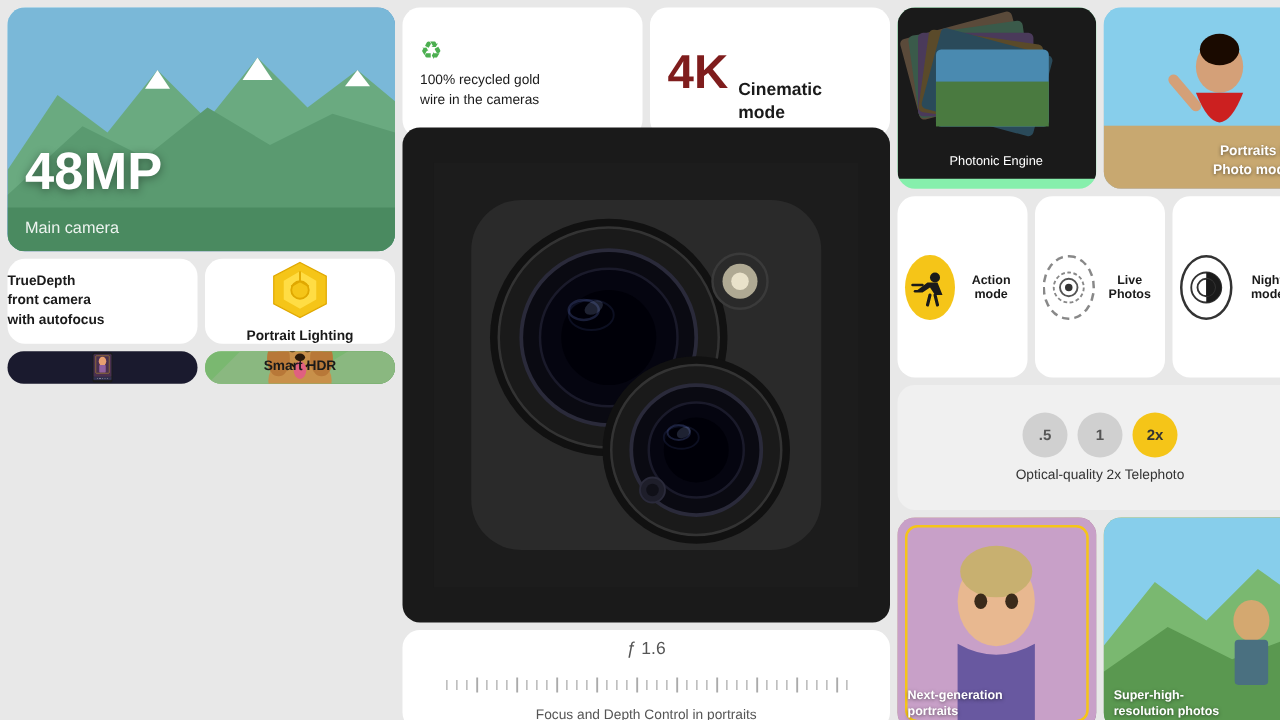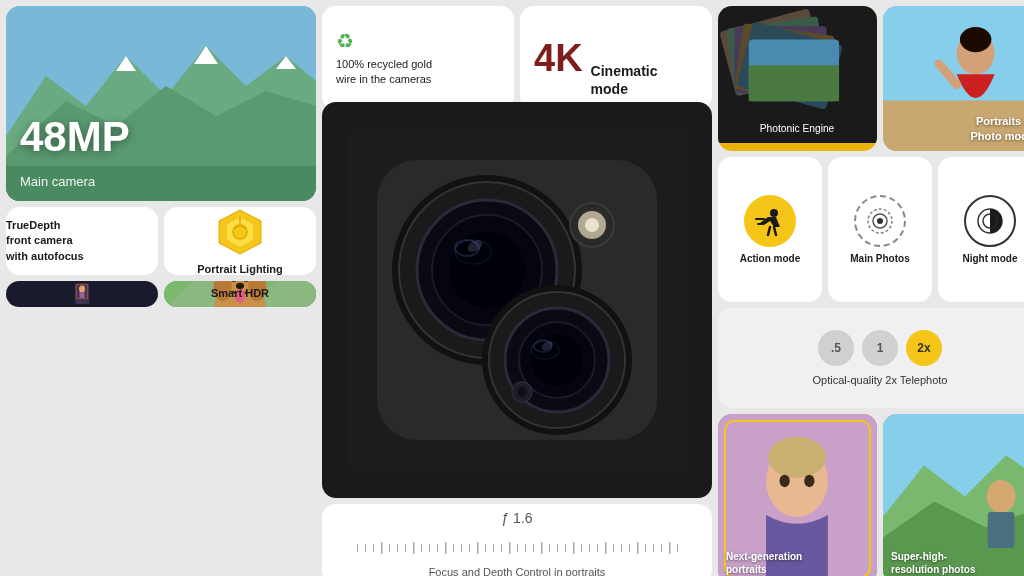--- a/index.html
+++ b/index.html
@@ -234,21 +234,21 @@
       gap: 6px;
     }
 
     .card-photonic {
       display: grid;
       grid-template-columns: 1fr 1fr;
       gap: 6px;
     }
 
     .card-photonic-imgs {
-      background: #eab308;
+      background: #86efac;
       border-radius: 14px;
       overflow: hidden;
       display: flex;
       flex-direction: column;
       align-items: center;
       justify-content: flex-end;
       padding-bottom: 8px;
     }
 
     .card-portraits-photo {
@@ -274,21 +274,21 @@
     .card-modes {
       display: grid;
       grid-template-columns: 1fr 1fr 1fr;
       gap: 6px;
     }
 
     .card-mode-item {
       background: white;
       border-radius: 14px;
       display: flex;
-      flex-direction: column;
+      flex-direction: row;
       align-items: center;
       justify-content: center;
       padding: 10px 6px;
       gap: 6px;
     }
     .mode-icon-circle {
       width: 52px;
       height: 52px;
       border-radius: 50%;
       display: flex;
@@ -660,21 +660,21 @@
 
       <div class="card-mode-item">
         <div class="mode-icon-circle mode-icon-live">
           <svg width="32" height="32" viewBox="0 0 32 32">
 
             <circle cx="16" cy="16" r="12" fill="none" stroke="#888" stroke-width="1.5" stroke-dasharray="3 2"></circle>
             <circle cx="16" cy="16" r="7" fill="none" stroke="#555" stroke-width="1.5"></circle>
             <circle cx="16" cy="16" r="3" fill="#333"></circle>
           </svg>
         </div>
-        <span class="mode-label">Main Photos</span>
+        <span class="mode-label">Live Photos</span>
       </div>
 
       <div class="card-mode-item">
         <div class="mode-icon-circle mode-icon-night">
           <svg width="32" height="32" viewBox="0 0 32 32">
 
             <circle cx="16" cy="16" r="12" fill="none" stroke="#333" stroke-width="1.5"></circle>
             <path d="M16,4 A12,12 0 0,1 16,28 Z" fill="#1a1a1a"></path>
 
             <circle cx="16" cy="16" r="7" fill="none" stroke="#333" stroke-width="1.5"></circle>

